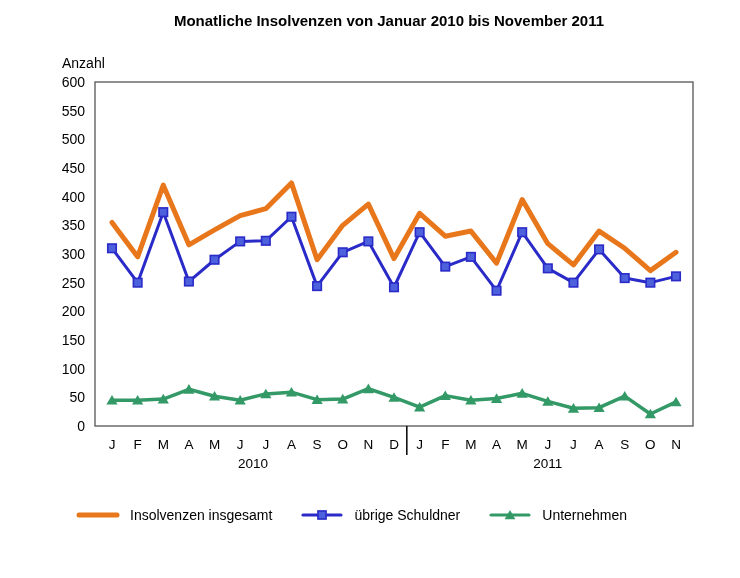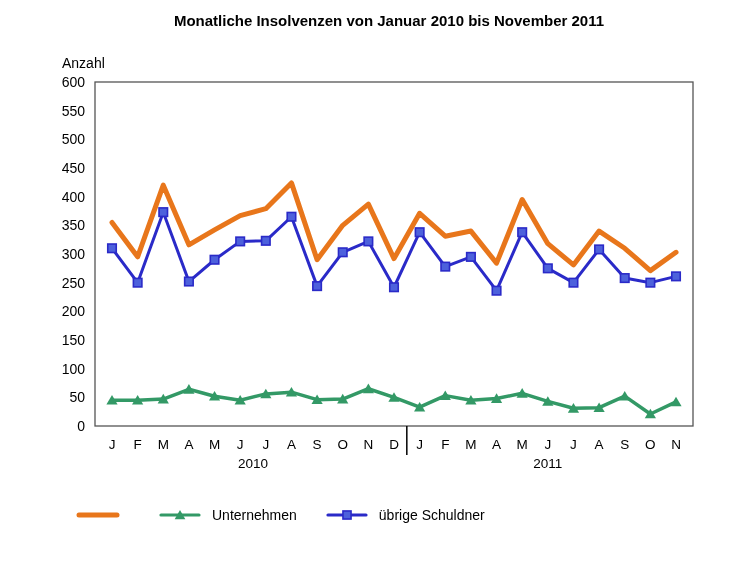--- a/index.html
+++ b/index.html
@@ -130,30 +130,31 @@
       <g>
         <polyline points="112,222.46666666666667 137.63636363636363,256.8666666666667 163.27272727272728,185.2 188.9090909090909,244.82666666666665 214.54545454545456,229.92 240.1818181818182,215.58666666666667 265.8181818181818,208.70666666666668 291.4545454545455,182.90666666666667 317.0909090909091,259.73333333333335 342.72727272727275,225.33333333333334 368.3636363636364,204.12 394,258.5866666666667 419.6363636363636,213.29333333333332 445.27272727272725,236.22666666666666 470.90909090909093,231.06666666666666 496.54545454545456,263.17333333333335 522.1818181818182,199.53333333333333 547.8181818181818,243.68 573.4545454545455,264.8933333333333 599.0909090909091,231.06666666666666 624.7272727272727,248.26666666666668 650.3636363636364,270.62666666666667 676,252.28" fill="none" stroke="#E8761B" stroke-width="5" stroke-linejoin="round" stroke-linecap="round"></polyline>
       </g>
     </svg>
 
   <div class="legend">
     <div class="legend-item">
       <svg class="legend-sample" id="legend-sample-0" width="44" height="16">
           <line x1="3" y1="8" x2="41" y2="8" stroke="#E8761B" stroke-width="5" stroke-linecap="round"></line>
         </svg>
+      <span>Insolvenzen insgesamt</span>
+    </div>
+    <div class="legend-item">
+      <svg class="legend-sample" id="legend-sample-2" width="44" height="16">
+          <line x1="3" y1="8" x2="41" y2="8" stroke="#2A2AC8" stroke-width="3.2" stroke-linecap="round"></line>
+          <rect x="17.9625" y="3.9625000000000004" width="8.075" height="8.075" fill="#4D61DC" stroke="#2A2AC8" stroke-width="1.6"></rect>
+        </svg>
+      <span>übrige Schuldner</span>
     </div>
     <div class="legend-item">
       <svg class="legend-sample" id="legend-sample-1" width="44" height="16">
           <line x1="3" y1="8" x2="41" y2="8" stroke="#339966" stroke-width="3.2" stroke-linecap="round"></line>
           <polygon points="22,3.0600000000000005 27.32,12.18 16.68,12.18" fill="#339966"></polygon>
         </svg>
       <span>Unternehmen</span>
     </div>
-    <div class="legend-item">
-      <svg class="legend-sample" id="legend-sample-2" width="44" height="16">
-          <line x1="3" y1="8" x2="41" y2="8" stroke="#2A2AC8" stroke-width="3.2" stroke-linecap="round"></line>
-          <rect x="17.9625" y="3.9625000000000004" width="8.075" height="8.075" fill="#4D61DC" stroke="#2A2AC8" stroke-width="1.6"></rect>
-        </svg>
-      <span>übrige Schuldner</span>
-    </div>
   </div>
 
 </div>
 
 </body></html>

